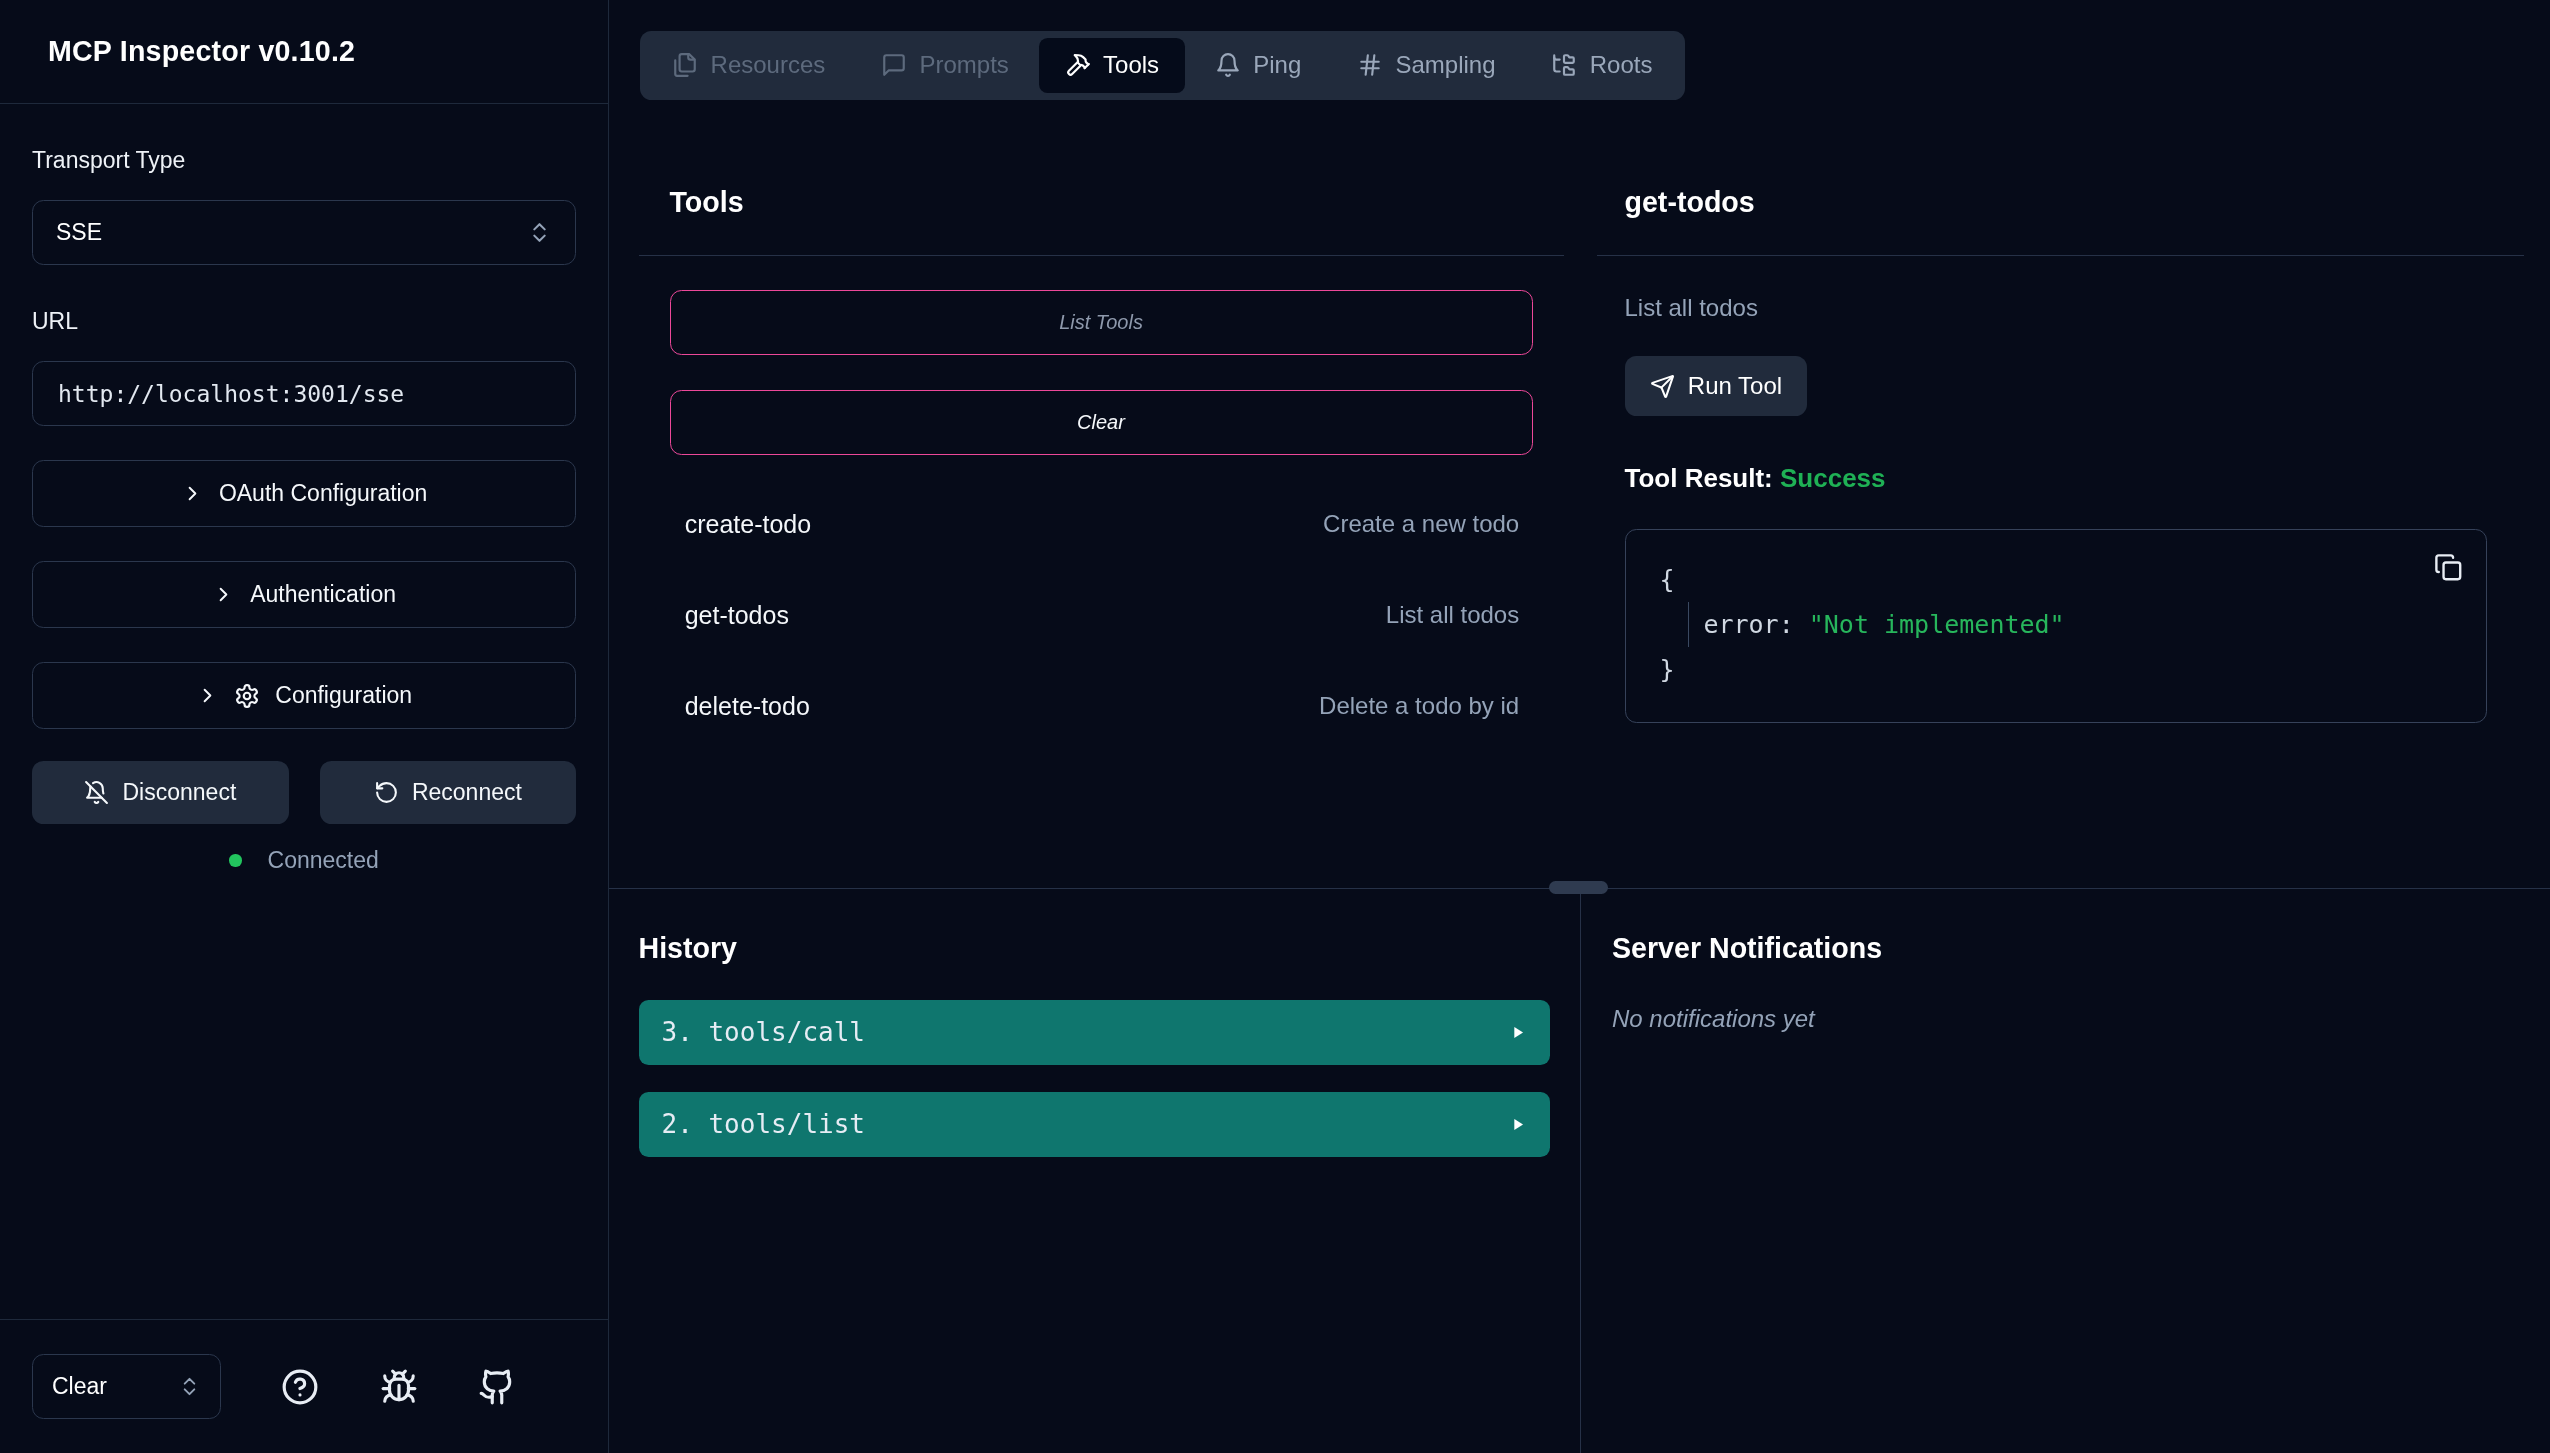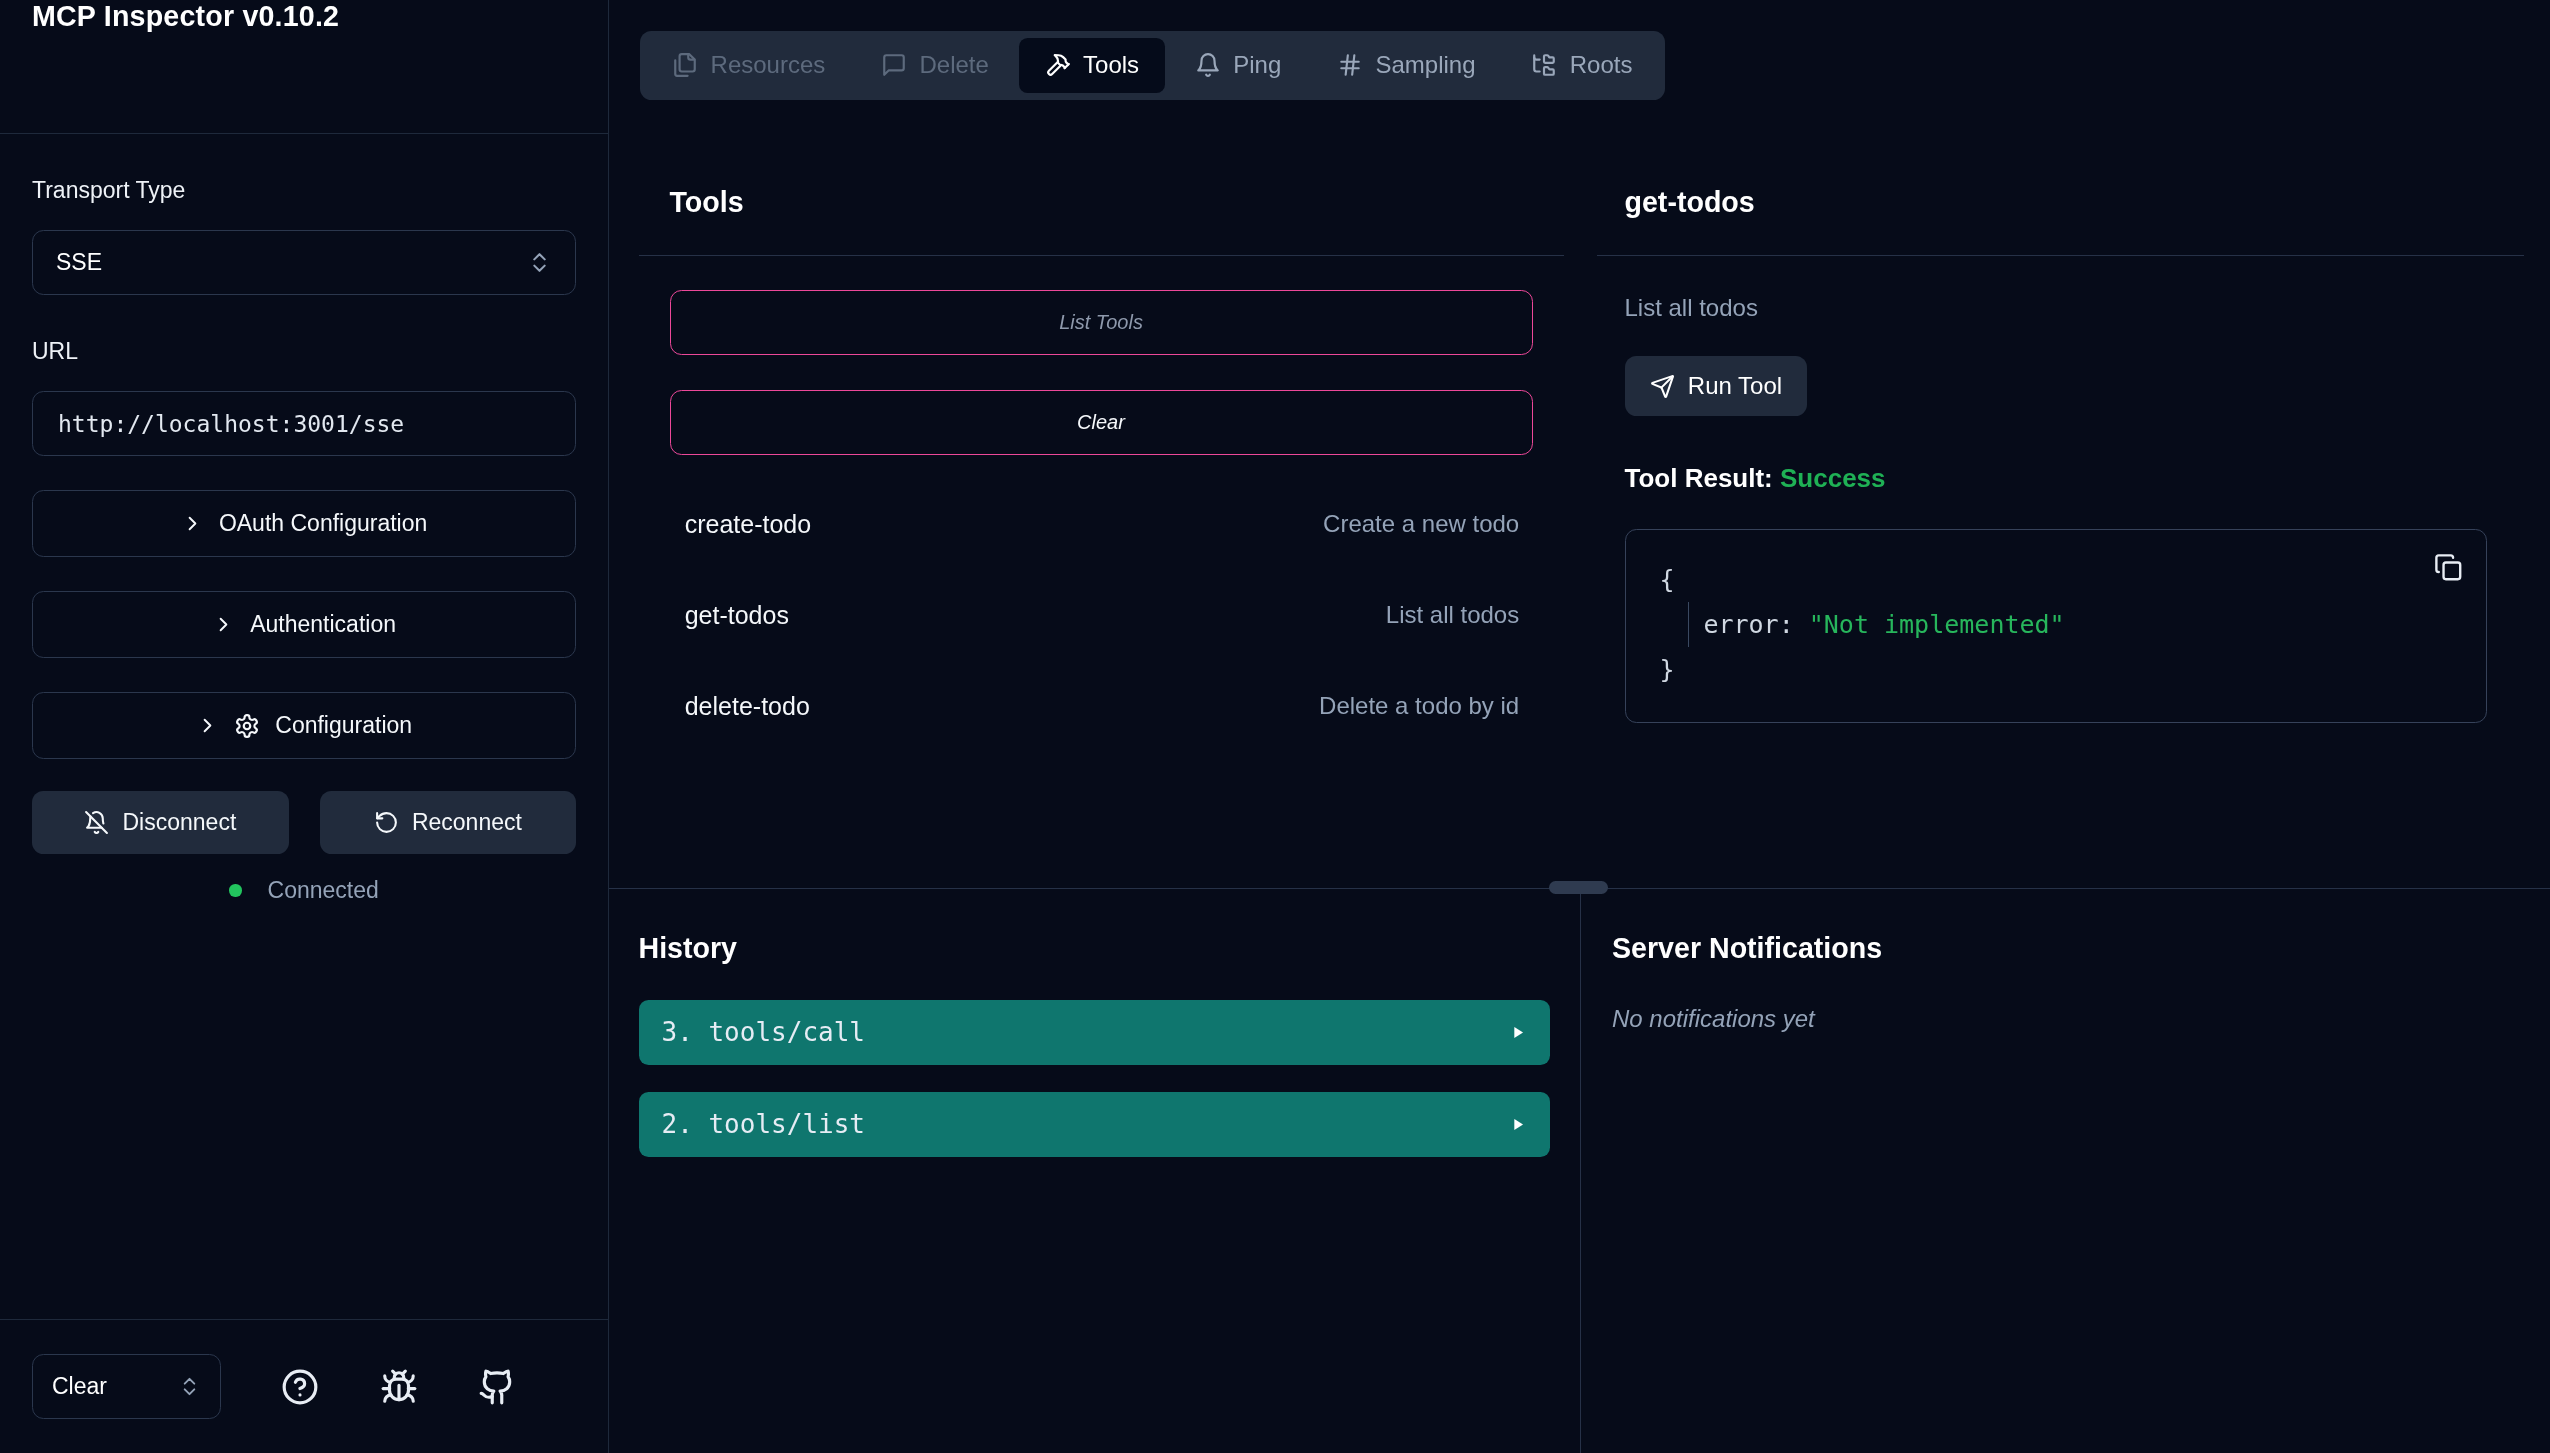--- a/index.html
+++ b/index.html
@@ -13,22 +13,22 @@
   }
   .mono { font-family:"DejaVu Sans Mono", monospace; }
   svg.ic { display:block; fill:none; stroke:currentColor; stroke-width:2; stroke-linecap:round; stroke-linejoin:round; }
 
   
   .sidebar {
     position:absolute; left:0; top:0; width:609px; height:1453px;
     border-right:1px solid #1e293b;
   }
   .sidebar-header {
-    height:134px; border-bottom:1px solid #1e293b;
-    display:flex; align-items:flex-start; padding-left:32px;
+    height:104px; border-bottom:1px solid #1e293b;
+    display:flex; align-items:center; padding-left:48px;
   }
   .sidebar-header h1 { font-size:28.6px; font-weight:600; color:#ffffff; letter-spacing:0.2px; }
   .sidebar-body { padding:0 32px; }
   .field-label { display:block; margin-top:42px; font-size:23px; font-weight:500; color:#eef2f7; line-height:28.6px; }
   .select {
     margin-top:25px; height:65px; width:100%;
     border:1px solid #2b374d; border-radius:11.4px;
     display:flex; align-items:center; justify-content:space-between;
     padding:0 23px; font-size:23px; color:#ffffff; background:transparent; cursor:pointer;
   }
@@ -259,21 +259,21 @@
           <path d="M20 7h-3a2 2 0 0 1-2-2V2"></path>
           <path d="M9 18a2 2 0 0 1-2-2V4a2 2 0 0 1 2-2h7l5 5v9a2 2 0 0 1-2 2Z"></path>
           <path d="M3 7.6v12.8A1.6 1.6 0 0 0 4.6 22h9.8"></path>
         </svg>
       <span>Resources</span>
     </div>
     <div class="tab disabled">
       <svg class="ic" width="26" height="26" viewBox="0 0 24 24">
           <path d="M21 15a2 2 0 0 1-2 2H7l-4 4V5a2 2 0 0 1 2-2h14a2 2 0 0 1 2 2z"></path>
         </svg>
-      <span>Delete</span>
+      <span>Prompts</span>
     </div>
     <div class="tab active">
       <svg class="ic" width="26" height="26" viewBox="0 0 24 24">
           <path d="m15 12-8.373 8.373a1 1 0 1 1-3-3L12 9"></path>
           <path d="m18 15 4-4"></path>
           <path d="m21.5 11.5-1.914-1.914A2 2 0 0 1 19 8.172V7l-2.26-2.26a6 6 0 0 0-4.202-1.756L9 2.96l.92.82A6.18 6.18 0 0 1 12 8.4V10l2 2h1.172a2 2 0 0 1 1.414.586L18.5 14.5"></path>
         </svg>
       <span>Tools</span>
     </div>
     <div class="tab">

